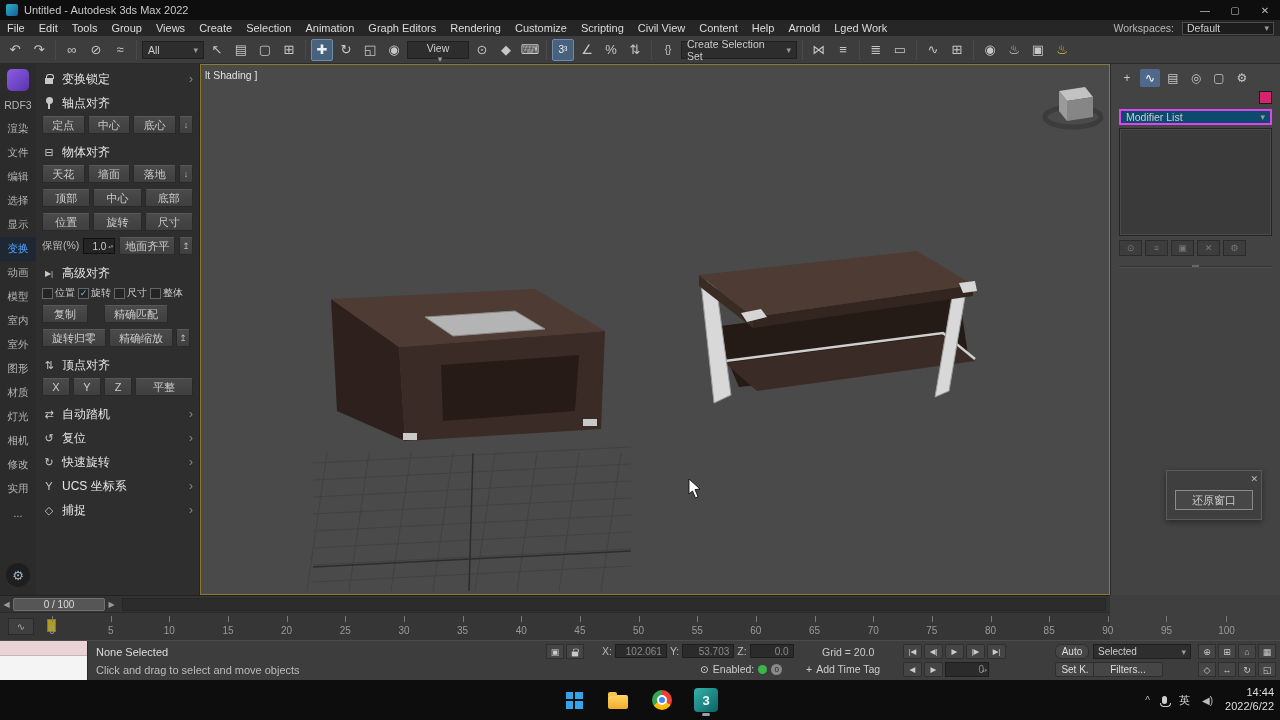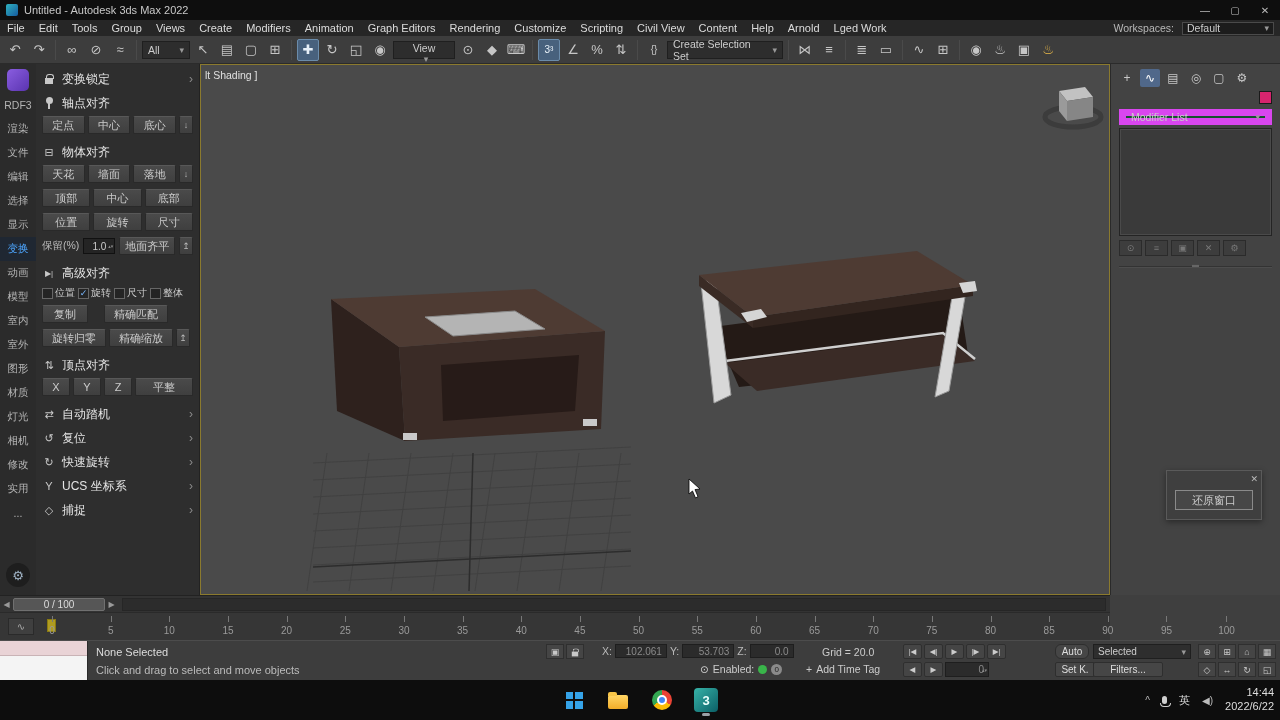--- a/index.html
+++ b/index.html
@@ -58,21 +58,21 @@
   .viewport{left:200px;top:64px;width:910px;height:531px;background:#4a4a4a;border:1px solid #8b7a2e;}
   .vplabel{left:4px;top:4px;color:#e0e0e0;font-size:10.5px;}
 
   
   .cmdpanel{left:1110px;top:64px;width:170px;height:531px;background:#434343;border-left:1px solid #2a2a2a;}
   .cp-tabs{display:flex;gap:3px;padding:5px 6px 2px;}
   .cp-tab{width:20px;height:18px;display:flex;align-items:center;justify-content:center;color:#c8c8c8;font-size:12px;border-radius:2px;}
   .cp-tab.active{background:#50688a;color:#fff;}
   .obj-color-row{display:flex;justify-content:flex-end;padding:2px 8px;}
   .swatch{width:13px;height:13px;background:#d6246e;border:1px solid #1a1a1a;}
-  .mod-list{margin:3px 8px;height:16px;background:#14532d;border:7px solid #d946ef;display:flex;align-items:center;justify-content:space-between;padding:0 5px;font-size:10.5px;color:#ccc;}
+  .mod-list{margin:3px 8px;height:16px;background:#0c4a6e;border:2px solid #d946ef;display:flex;align-items:center;justify-content:space-between;padding:0 5px;font-size:10.5px;color:#ccc;}
   .mod-stack{margin:2px 8px;height:108px;background:#3a3a3a;border:1px solid #242424;box-shadow:inset 0 0 0 1px #4a4a4a;}
   .stack-btns{display:flex;gap:3px;margin:4px 8px;}
   .sb{width:23px;height:16px;background:#3d3d3d;border:1px solid #2b2b2b;color:#787878;font-size:9px;display:flex;align-items:center;justify-content:center;}
   .cp-split{margin:10px 8px 0;border-top:1px solid #333;border-bottom:1px solid #4d4d4d;height:0;position:relative;}
   .cp-split::after{content:"▬";position:absolute;left:50%;top:-6px;transform:translateX(-50%);color:#666;font-size:7px;}
 
   
   .dialog{left:1166px;top:470px;width:96px;height:50px;background:#3f3f3f;border:1px solid #5a5a5a;box-shadow:0 2px 6px rgba(0,0,0,.4);}
   .dlg-head{height:15px;display:flex;align-items:center;justify-content:flex-end;padding:0 3px;color:#bbb;font-size:9px;}
   .dlg-btn{margin:4px auto 0;width:78px;height:20px;border:1px solid #8a8a8a;background:#474747;color:#ccc;font-size:11px;display:flex;align-items:center;justify-content:center;}
@@ -134,21 +134,21 @@
 </div>
 
 <div class="abs menubar">
   <div style="display:flex;">
       <span class="menu-item">File</span>
       <span class="menu-item">Edit</span>
       <span class="menu-item">Tools</span>
       <span class="menu-item">Group</span>
       <span class="menu-item">Views</span>
       <span class="menu-item">Create</span>
-      <span class="menu-item">Modifiers</span>
+      <span class="menu-item">Selection</span>
       <span class="menu-item">Animation</span>
       <span class="menu-item">Graph Editors</span>
       <span class="menu-item">Rendering</span>
       <span class="menu-item">Customize</span>
       <span class="menu-item">Scripting</span>
       <span class="menu-item">Civil View</span>
       <span class="menu-item">Content</span>
       <span class="menu-item">Help</span>
       <span class="menu-item">Arnold</span>
       <span class="menu-item">Lged Work</span>
@@ -163,21 +163,21 @@
 </div>
 
 <div class="abs toolbar">
   <span class="tbtn">↶</span>
   <span class="tbtn">↷</span>
   <span class="tsep"></span>
   <span class="tbtn">∞</span>
   <span class="tbtn">⊘</span>
   <span class="tbtn">≈</span>
   <span class="tsep"></span>
-  <span class="tdrop" style="width:48px;">
+  <span class="tdrop" style="width:62px;">
     <span>All</span>
     <span class="caret">▾</span>
   </span>
   <span class="tbtn">↖</span>
   <span class="tbtn">▤</span>
   <span class="tbtn">▢</span>
   <span class="tbtn">⊞</span>
   <span class="tsep"></span>
   <span class="tbtn active">✚</span>
   <span class="tbtn">↻</span>

